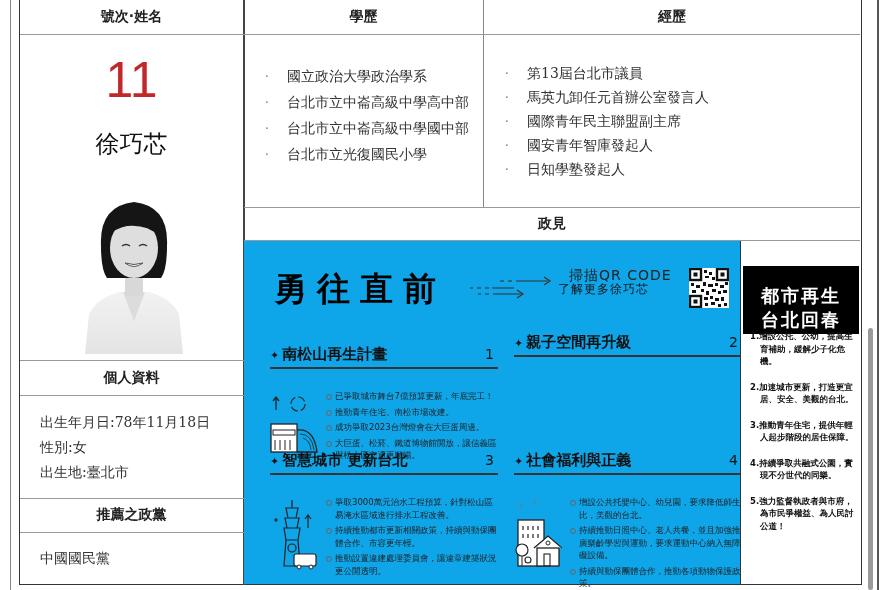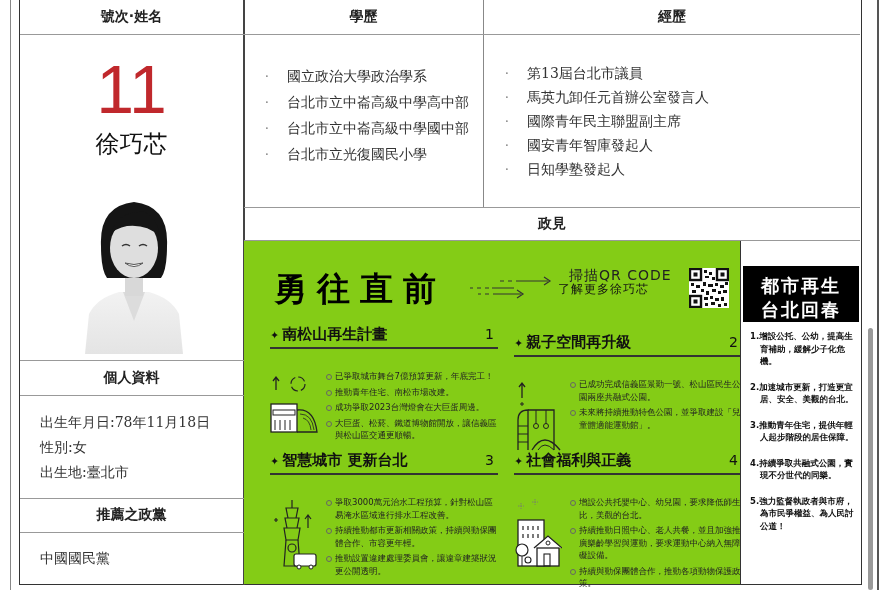--- a/index.html
+++ b/index.html
@@ -16,55 +16,55 @@
   .sheet { position: absolute; left: 19px; top: 0; width: 843px; height: 585px; border: 1.5px solid #333; border-top: none; }
 
   
   .vdiv-main { position: absolute; left: 223px; top: 0; width: 1.5px; height: 585px; background: #444; }
   .vdiv-edu-exp { position: absolute; left: 463px; top: 0; width: 1px; height: 207px; background: #888; }
 
   .hline { position: absolute; height: 1px; background: #999; }
 
   .col-head { position: absolute; display: flex; align-items: center; justify-content: center; font-size: 14px; font-weight: bold; color: #222; }
 
-  .big-number { position: absolute; left: 0; width: 223px; top: 55px; text-align: center; font-family: "Liberation Sans", sans-serif; font-size: 68px; color: #c0282c; line-height: 1; }
+  .big-number { position: absolute; left: 0; width: 223px; top: 55px; text-align: center; font-family: "Liberation Sans", sans-serif; font-size: 50px; color: #c0282c; line-height: 1; }
   .cand-name { position: absolute; left: 0; width: 223px; top: 128px; text-align: center; font-size: 24px; color: #111; }
 
   .photo { position: absolute; left: 47px; top: 196px; width: 134px; height: 158px; }
 
   .list { position: absolute; list-style: none; font-family: "DejaVu Serif", "Liberation Serif", serif; font-size: 14px; color: #333; }
   .list li { display: flex; height: 26px; align-items: center; }
   .list li .dot { width: 22px; color: #777; font-size: 12px; }
 
   .exp-list li { height: 24px; }
 
   .info { position: absolute; font-family: "DejaVu Serif", "Liberation Serif", serif; font-size: 14px; color: #333; }
   .info div { height: 25px; line-height: 25px; }
 
   
-  .poster { position: absolute; left: 225px; top: 241px; width: 497px; height: 343px; background: #84cc16; }
+  .poster { position: absolute; left: 225px; top: 241px; width: 497px; height: 343px; background: #0ea5e9; }
   .slogan { position: absolute; left: 30px; top: 26px; font-family: "DejaVu Sans", sans-serif; font-weight: bold; font-size: 33px; letter-spacing: 10px; color: #000; }
   .arrows { position: absolute; left: 220px; top: 30px; width: 100px; height: 36px; }
   .qr-line1 { position: absolute; left: 331px; top: 26px; font-size: 14px; color: #222; letter-spacing: 1px; }
   .qr-line2 { position: absolute; left: 318px; top: 40px; font-size: 12px; font-weight: normal; color: #111; letter-spacing: 1px; }
   .qr { position: absolute; left: 465px; top: 27px; width: 40px; height: 40px; }
 
   .sec { position: absolute; width: 228px; }
   .sec-title { display: flex; justify-content: space-between; align-items: baseline; font-weight: bold; font-size: 15px; color: #111; padding-bottom: 3px; border-bottom: 2px solid #333; }
   .sec-title .num { font-weight: normal; font-size: 14px; margin-right: 4px; }
   .sec-title .star { font-size: 11px; margin-right: 3px; }
   .sec-body { position: relative; margin-top: 21px; }
   .sec-icon { position: absolute; left: 0; top: 2px; width: 48px; height: 72px; }
   .sec-items { margin-left: 56px; list-style: none; font-size: 8.5px; line-height: 12.5px; color: #222; }
   .sec-items li { position: relative; padding-left: 9px; margin-bottom: 3px; }
   .sec-items li::before { content: ""; position: absolute; left: 0; top: 4px; width: 4px; height: 4px; border: 1px solid #666; border-radius: 50%; }
 
   
   .side { position: absolute; left: 720px; top: 241px; width: 120px; height: 343px; border-left: 1.5px solid #333; background: #fff; }
-  .side-banner { position: absolute; left: 2px; top: 25px; width: 116px; height: 56px; background: #000; color: #fff; font-weight: bold; font-size: 18px; text-align: center; line-height: 24px; padding-top: 8px; letter-spacing: 2px; }
+  .side-banner { position: absolute; left: 2px; top: 25px; width: 116px; height: 68px; background: #000; color: #fff; font-weight: bold; font-size: 18px; text-align: center; line-height: 24px; padding-top: 18px; letter-spacing: 2px; }
   .side-list { position: absolute; left: 9px; top: 89px; width: 108px; list-style: none; font-size: 8.5px; line-height: 12.5px; color: #111; font-weight: bold; }
   .side-list li { padding-left: 10px; text-indent: -10px; margin-bottom: 13px; }
 </style>
 </head>
 <body>
 
 <div class="page-edge-left"></div>
 
 <div class="sheet">
 
@@ -200,21 +200,21 @@
         <rect x="21" y="28" width="3" height="3"></rect>
       <rect x="26" y="30" width="4" height="3"></rect>
         <rect x="32" y="29" width="3" height="4"></rect>
         <rect x="16" y="35" width="3" height="3"></rect>
         <rect x="22" y="34" width="4" height="3"></rect>
         <rect x="29" y="36" width="3" height="3"></rect>
         <rect x="35" y="35" width="3" height="3"></rect>
     </g>
   </svg>
 
-  <div class="sec" style="left:26px;top:84px;">
+  <div class="sec" style="left:26px;top:104px;">
     <div class="sec-title">
       <span><span class="star">✦</span><span>南松山再生計畫</span></span>
       <span class="num">1</span>
     </div>
     <div class="sec-body">
       <svg class="sec-icon" viewBox="0 0 48 72">
         <path d="M6 18 V6 M3 9 L6 5 L9 9" stroke="#222" stroke-width="1.3" fill="none"></path>
         <circle cx="28" cy="12" r="7" fill="none" stroke="#222" stroke-width="1.2" stroke-dasharray="8 3"></circle>
         <rect x="1" y="32" width="26" height="28" fill="#fff" stroke="#222" stroke-width="1.3"></rect>
         <rect x="3" y="38" width="22" height="5" fill="none" stroke="#222" stroke-width="1"></rect>
@@ -228,38 +228,20 @@
         <li>成功爭取2023台灣燈會在大巨蛋周邊。</li>
         <li>大巨蛋、松菸、鐵道博物館開放，讓信義區與松山區交通更順暢。</li>
       </ul>
     </div>
   </div>
 
   <div class="sec" style="left:270px;top:92px;">
     <div class="sec-title">
       <span><span class="star">✦</span><span>親子空間再升級</span></span>
       <span class="num">2</span>
-    </div>
-    <div class="sec-body">
-      <svg class="sec-icon" viewBox="0 0 48 72">
-        <path d="M8 18 V4 M5 7 L8 3 L11 7" stroke="#222" stroke-width="1.3" fill="none"></path>
-        <path d="M6 24 h4 M8 22 v4" stroke="#222" stroke-width="1"></path>
-        <path d="M4 70 V40 Q4 30 14 30 V70" fill="none" stroke="#222" stroke-width="1.3"></path>
-        <path d="M4 46 H14 M4 54 H14 M4 62 H14" stroke="#222" stroke-width="1"></path>
-        <path d="M14 30 H40 V70" fill="none" stroke="#222" stroke-width="1.3"></path>
-        <path d="M22 30 V44 M32 30 V44" stroke="#222" stroke-width="1"></path>
-        <circle cx="22" cy="46" r="2.5" fill="none" stroke="#222" stroke-width="1"></circle>
-          <circle cx="32" cy="46" r="2.5" fill="none" stroke="#222" stroke-width="1"></circle>
-        <path d="M18 70 Q30 50 46 70" fill="none" stroke="#222" stroke-width="1.3"></path>
-        <path d="M24 70 Q30 60 40 70" fill="none" stroke="#222" stroke-width="1"></path>
-      </svg>
-      <ul class="sec-items">
-        <li>已成功完成信義區景勤一號、松山區民生公園兩座共融式公園。</li>
-        <li>未來將持續推動特色公園，並爭取建設「兒童體適能運動館」。</li>
-      </ul>
     </div>
   </div>
 
   <div class="sec" style="left:26px;top:210px;">
     <div class="sec-title">
       <span><span class="star">✦</span><span>智慧城市 更新台北</span></span>
       <span class="num">3</span>
     </div>
     <div class="sec-body">
       <svg class="sec-icon" viewBox="0 0 48 72">

